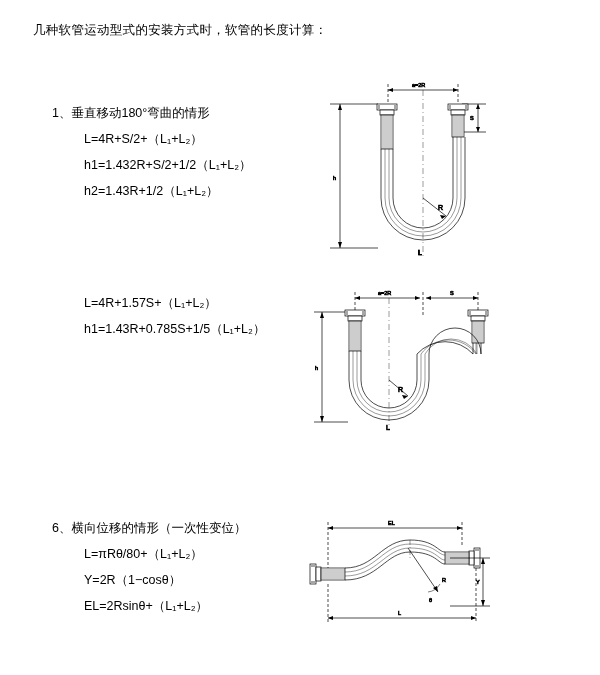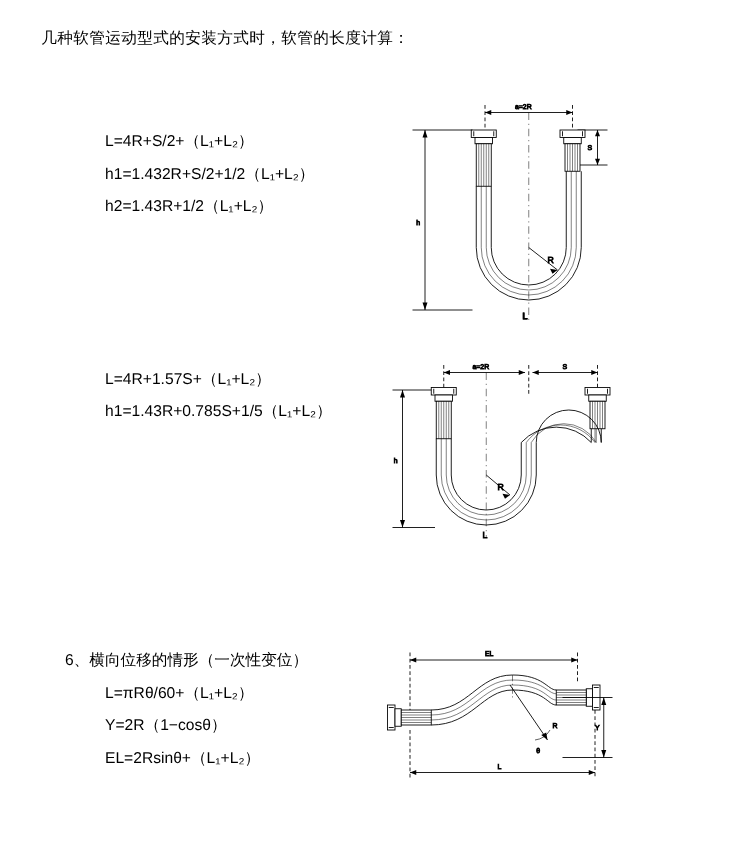--- a/index.html
+++ b/index.html
@@ -64,20 +64,21 @@
 </style>
 </head>
 <body>
 
 <div class="page">
 
   <div class="heading">几种软管运动型式的安装方式时，软管的长度计算：</div>
 
   <div class="section sec1">
     <div class="text-block">
+      <div class="sec-title">1、垂直移动180°弯曲的情形</div>
       <div class="formula">L=4R+S/2+（L₁+L₂）</div>
       <div class="formula">h1=1.432R+S/2+1/2（L₁+L₂）</div>
       <div class="formula">h2=1.43R+1/2（L₁+L₂）</div>
     </div>
 
     <div class="fig fig1">
       <svg width="200" height="200" viewBox="0 0 200 200">
         <g stroke="#000" fill="none" stroke-width="0.7">
 
           <line x1="88" y1="20" x2="158" y2="20"></line>
@@ -209,21 +210,21 @@
 
           <text class="lbl" x="86" y="150">L</text>
         </g>
       </svg>
     </div>
   </div>
 
   <div class="section sec3">
     <div class="text-block">
       <div class="sec-title">6、横向位移的情形（一次性变位）</div>
-      <div class="formula">L=πRθ/60+（L₁+L₂）</div>
+      <div class="formula">L=πRθ/80+（L₁+L₂）</div>
       <div class="formula">Y=2R（1−cosθ）</div>
       <div class="formula">EL=2Rsinθ+（L₁+L₂）</div>
     </div>
 
     <div class="fig fig3">
       <svg width="210" height="130" viewBox="0 0 210 130">
         <g stroke="#000" fill="none" stroke-width="0.7">
 
           <line x1="38" y1="18" x2="172" y2="18"></line>
           <path d="M38,18 l5,-2 l0,4 z" fill="#000" stroke="none"></path>

